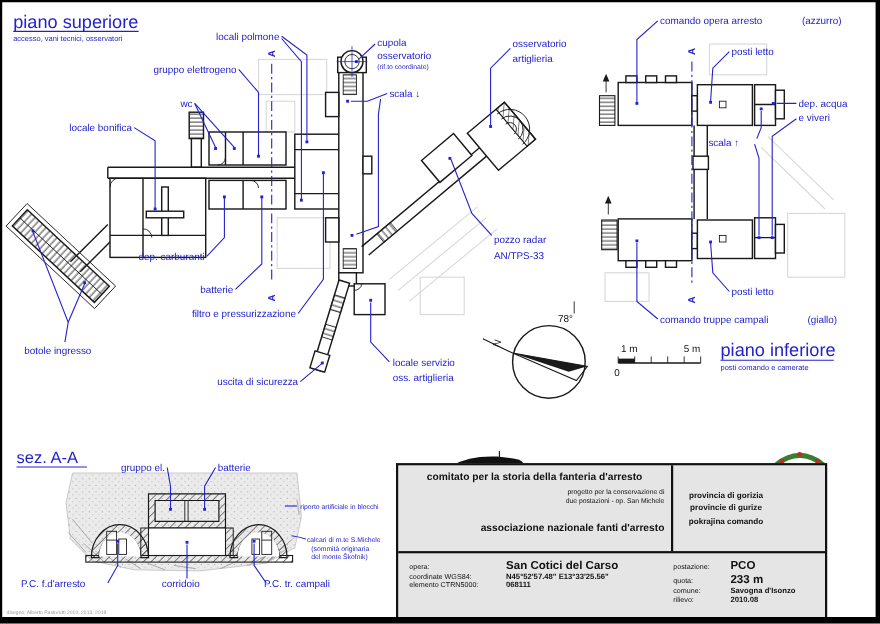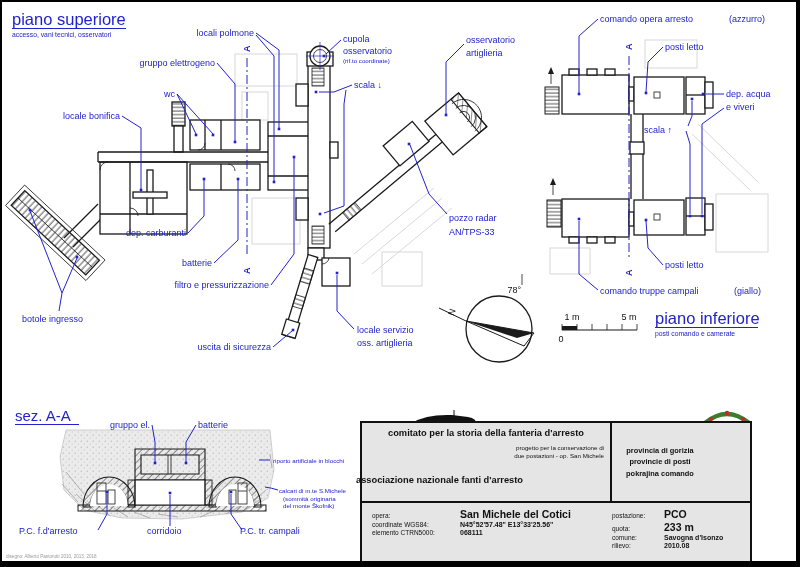--- a/index.html
+++ b/index.html
@@ -21,21 +21,21 @@
   .wallw{stroke:#1a1a1a;stroke-width:1.3;fill:#fff;}
   .det{stroke:#1a1a1a;stroke-width:0.8;fill:none;}
   .ghost{stroke:#d8d8d8;stroke-width:1;fill:none;}
   
   #tblock{position:absolute;left:358px;top:419px;width:392px;height:153px;
           border:2px solid #111;box-sizing:border-box;background:#e5e5e5;display:flex;flex-direction:column;}
   #tb-top{flex:0 0 78px;display:flex;border-bottom:2px solid #111;}
   #tb-left{width:248px;position:relative;}
   .committee{position:absolute;left:0;top:5px;width:100%;text-align:center;font-size:9.3px;font-weight:bold;color:#111;}
   .project{position:absolute;right:6px;top:21px;width:118px;text-align:right;font-size:6.2px;color:#111;line-height:1.35;}
-  .assoc{position:absolute;right:6px;top:52px;width:100%;font-size:9.3px;font-weight:bold;color:#111;}
+  .assoc{position:absolute;right:6px;top:52px;width:100%;text-align:right;font-size:9.3px;font-weight:bold;color:#111;}
   #tb-right{flex:1;border-left:2px solid #111;display:flex;align-items:center;padding:4px 2px 4px 8px;box-sizing:border-box;}
   .provs{font-size:7.4px;font-weight:bold;color:#111;line-height:1.5;flex:1;text-align:center;}
   #tb-bottom{flex:1;display:flex;font-size:6.5px;color:#111;}
   .fcol{padding:5px 0 0 10px;box-sizing:border-box;}
   .fcol.left{width:240px;}
   .frow{display:flex;align-items:baseline;margin-bottom:1px;}
   .flabel{width:88px;flex:0 0 88px;font-size:6.5px;}
   .flabel.narrow{width:52px;flex:0 0 52px;}
   .fval-big{font-size:10.5px;font-weight:bold;}
   .fval-sm{font-size:7px;font-weight:bold;}
@@ -416,31 +416,31 @@
       <div class="committee">comitato per la storia della fanteria d'arresto</div>
       <div class="project">
         <div>progetto per la conservazione di</div>
         <div>due postazioni - op. San Michele</div>
       </div>
       <div class="assoc">associazione nazionale fanti d'arresto</div>
     </div>
     <div id="tb-right">
       <div class="provs">
         <div>provincia di gorizia</div>
-        <div>provincie di posti</div>
+        <div>provincie di gurize</div>
         <div>pokrajina comando</div>
       </div>
       <div style="width:48px;height:66px;"></div>
     </div>
   </div>
   <div id="tb-bottom">
     <div class="fcol left">
       <div class="frow">
             <span class="flabel">opera:</span>
-            <span class="fval-big">San Michele del Cotici</span>
+            <span class="fval-big">San Cotici del Carso</span>
           </div>
       <div class="frow">
             <span class="flabel">coordinate WGS84:</span>
             <span class="fval-sm">N45°52'57.48" E13°33'25.56"</span>
           </div>
       <div class="frow">
             <span class="flabel">elemento CTRN5000:</span>
             <span class="fval-sm">068111</span>
           </div>
     </div>

